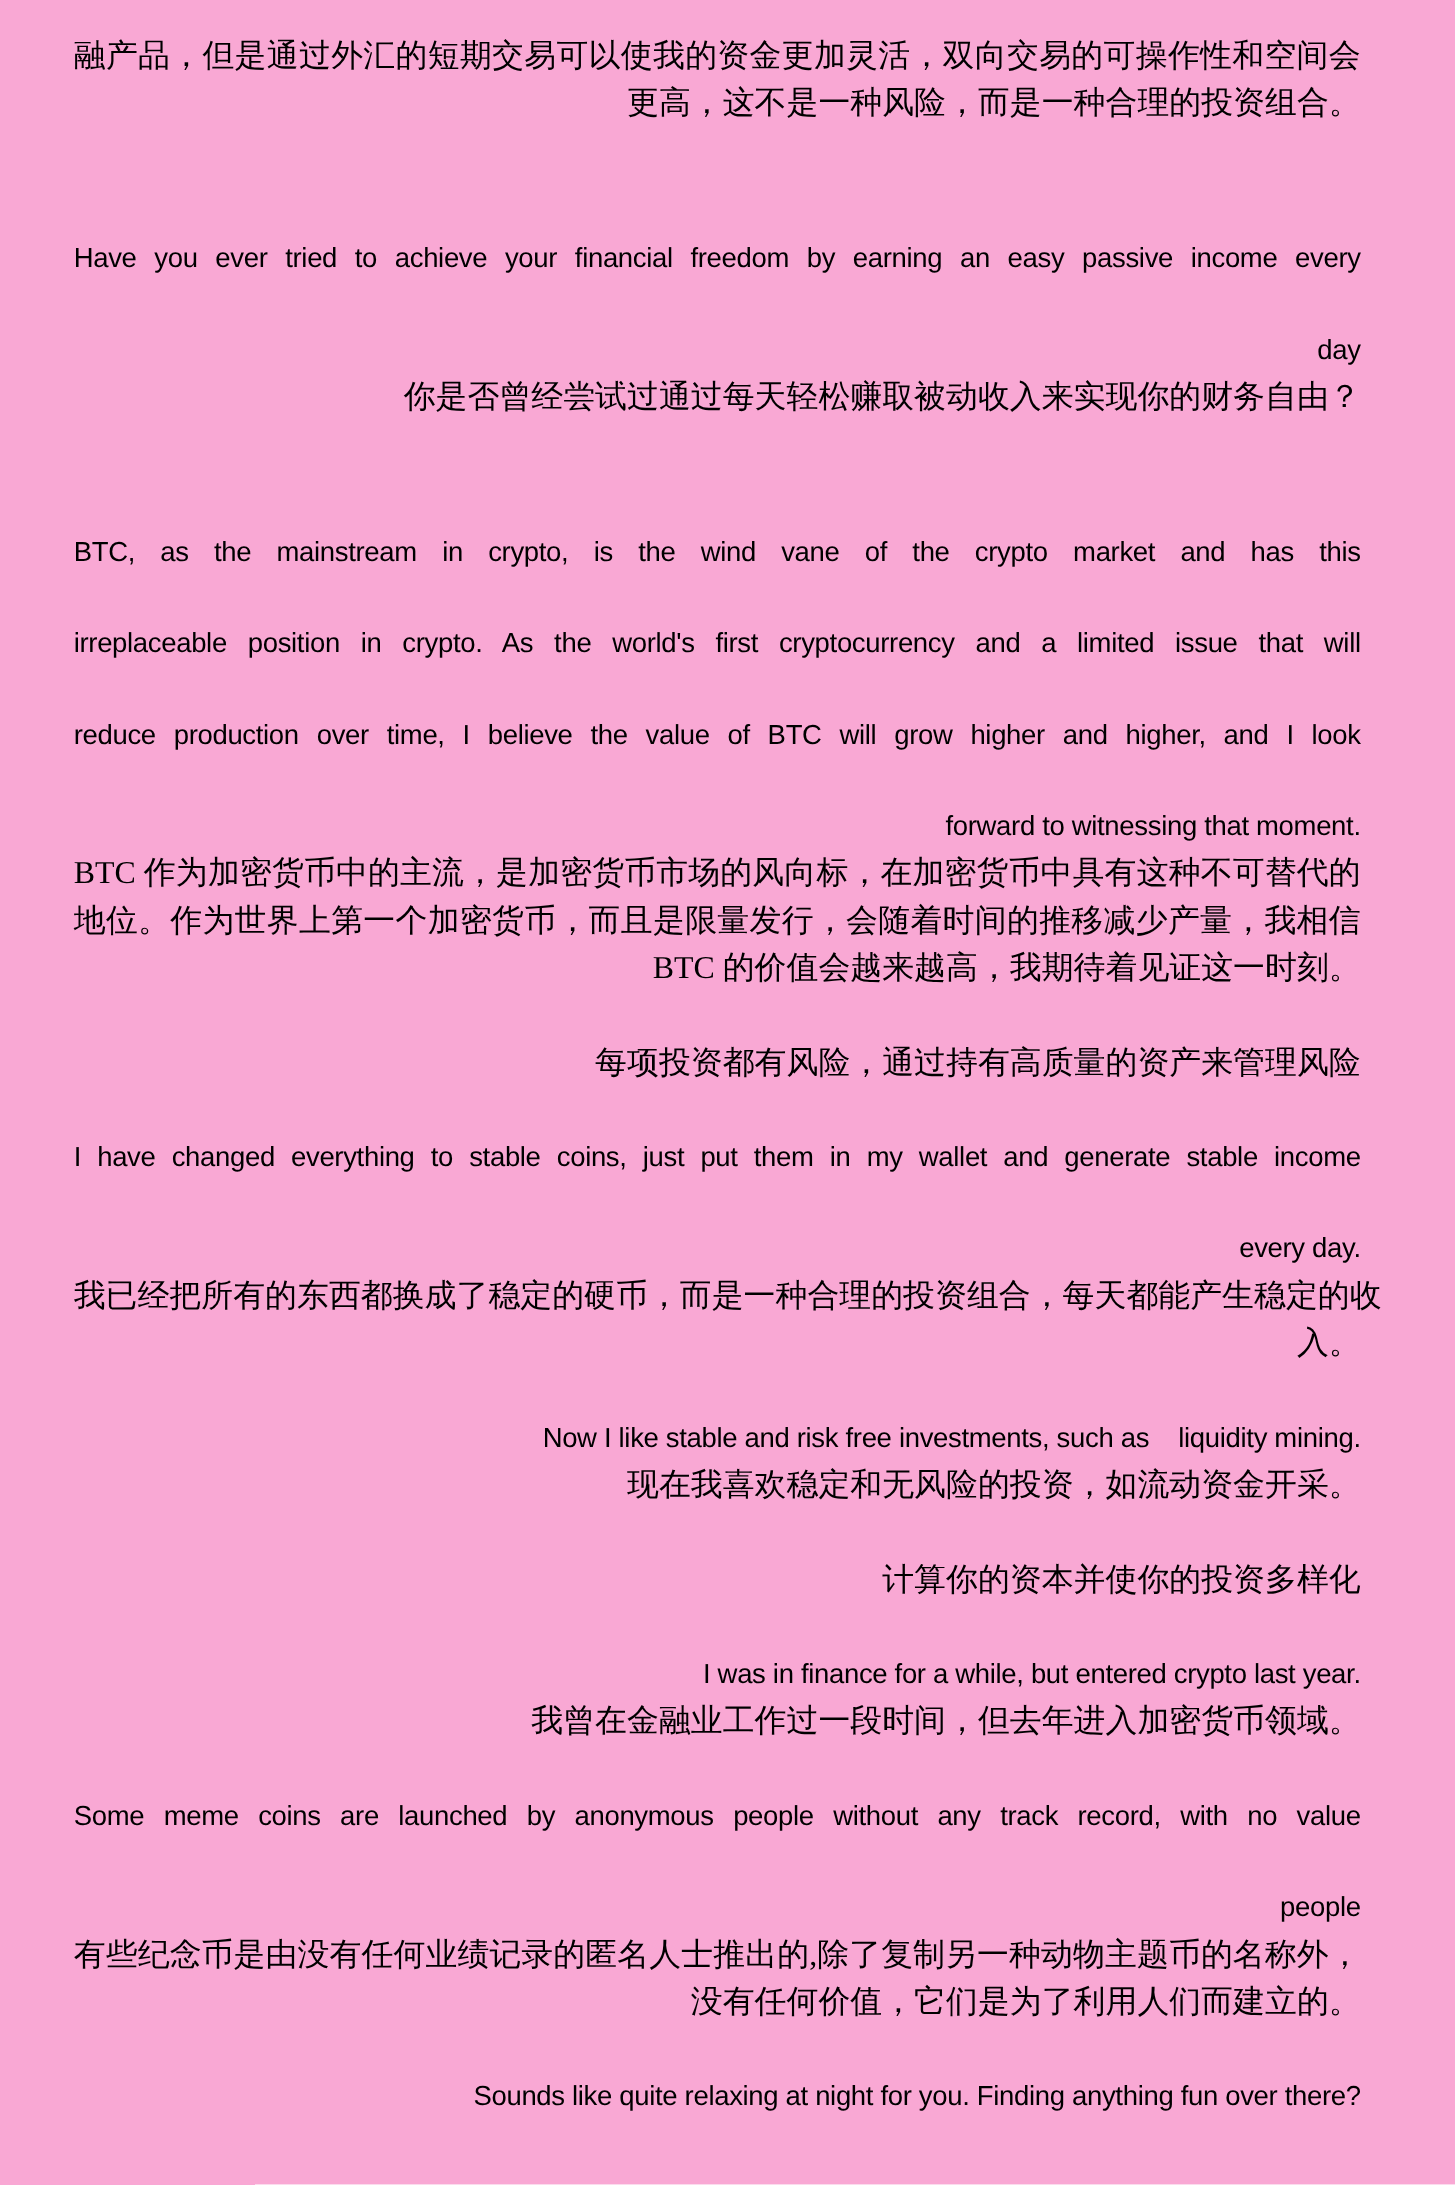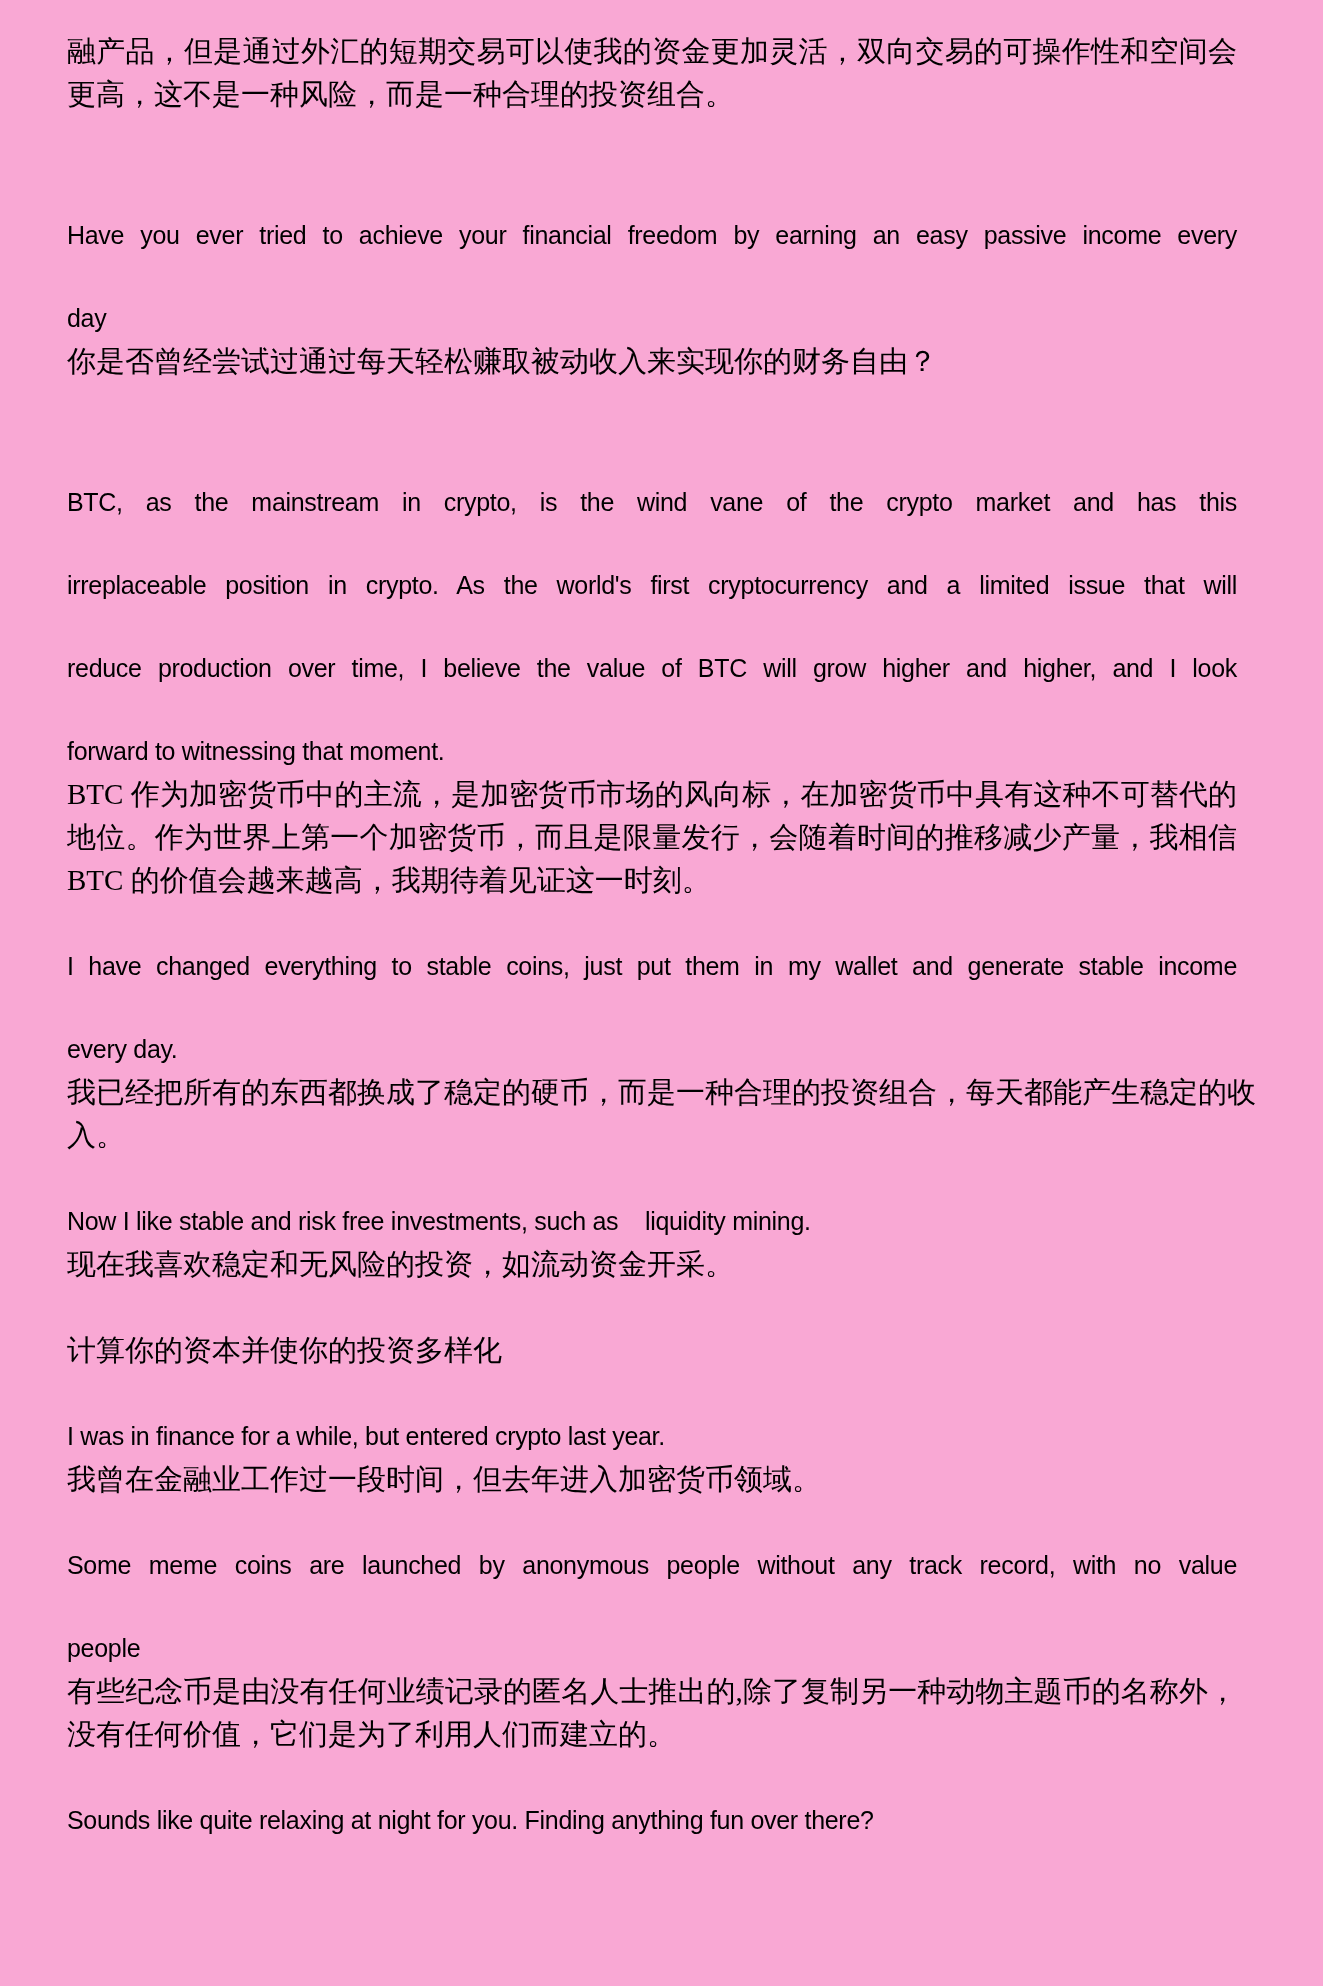--- a/index.html
+++ b/index.html
@@ -20,20 +20,21 @@
   .para {
     margin: 0 0 43px 0;
   }
   .para.gap-xl {
     margin-bottom: 98px;
   }
   .line {
     display: block;
     line-height: 43px;
     white-space: nowrap;
+    text-align: right;
   }
   .line.en {
     font-family: "Liberation Sans", "DejaVu Sans", sans-serif;
     font-size: 25px;
     letter-spacing: -0.3px;
     margin-top: 40px;
   }
   .line.zh {
     font-family: "Liberation Serif", "DejaVu Serif", serif;
     font-size: 29px;
@@ -63,20 +64,21 @@
     <span class="line en fill">BTC, as the mainstream in crypto, is the wind vane of the crypto market and has this</span>
     <span class="line en fill">irreplaceable position in crypto. As the world's first cryptocurrency and a limited issue that will</span>
     <span class="line en fill">reduce production over time, I believe the value of BTC will grow higher and higher, and I look</span>
     <span class="line en">forward to witnessing that moment.</span>
     <span class="line zh fill">BTC 作为加密货币中的主流，是加密货币市场的风向标，在加密货币中具有这种不可替代的</span>
     <span class="line zh fill">地位。作为世界上第一个加密货币，而且是限量发行，会随着时间的推移减少产量，我相信</span>
     <span class="line zh">BTC 的价值会越来越高，我期待着见证这一时刻。</span>
   </div>
 
   <div class="para">
+    <span class="line zh">每项投资都有风险，通过持有高质量的资产来管理风险</span>
   </div>
 
 
   <div class="para">
     <span class="line en fill">I have changed everything to stable coins, just put them in my wallet and generate stable income</span>
     <span class="line en">every day.</span>
     <span class="line zh fill">我已经把所有的东西都换成了稳定的硬币，而是一种合理的投资组合，每天都能产生稳定的收</span>
     <span class="line zh">入。</span>
   </div>
 

